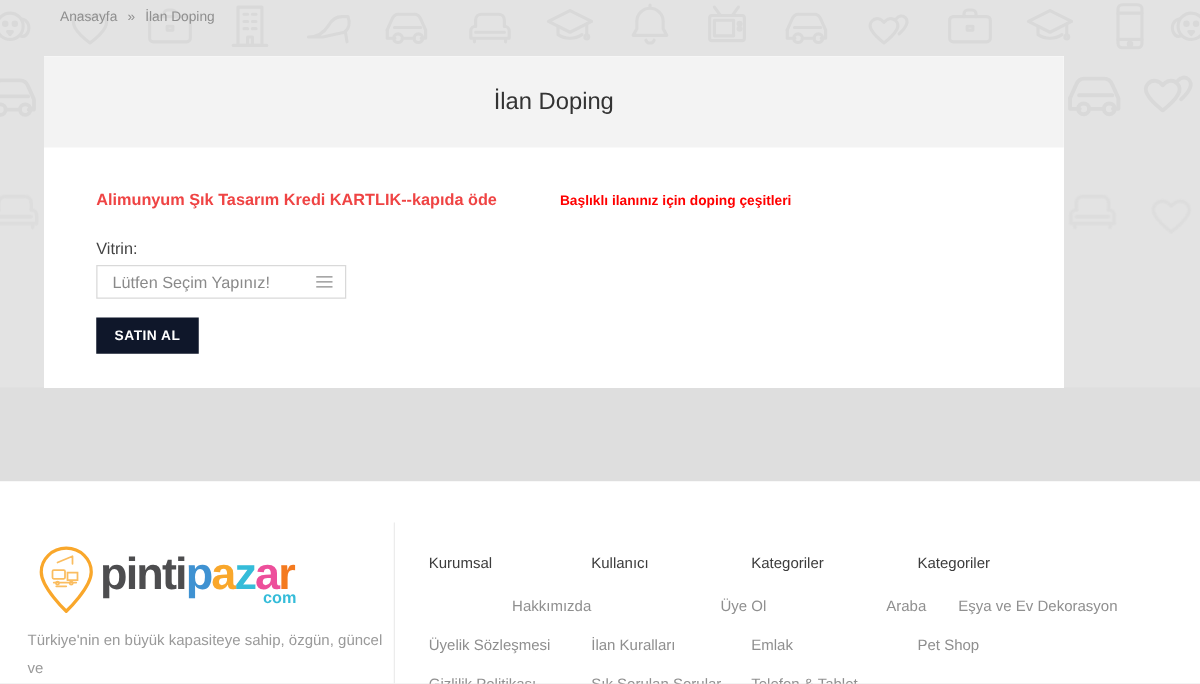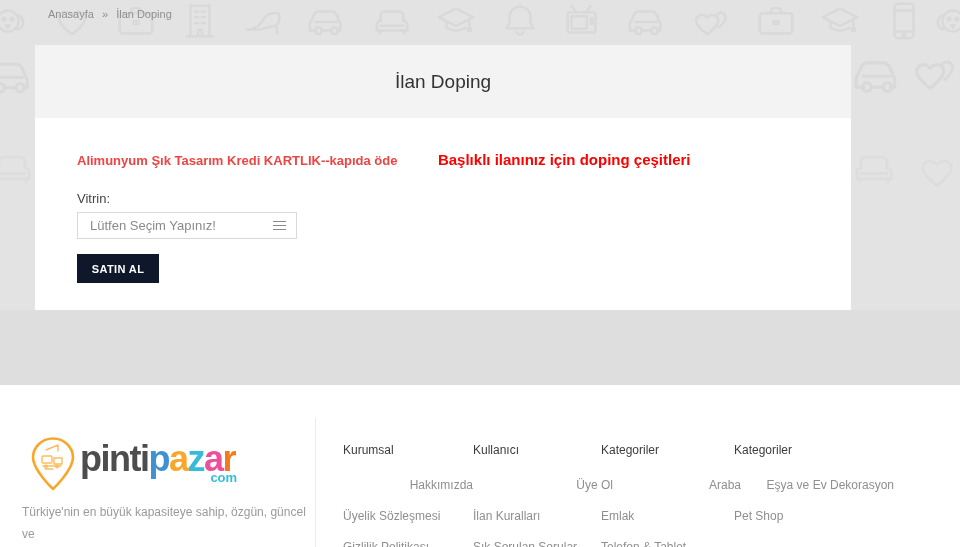--- a/index.html
+++ b/index.html
@@ -17,24 +17,24 @@
   .breadcrumb .home { cursor:pointer; }
   
   .gray-band { position:absolute; top:310px; left:0; width:960px; height:75px; background:#dedede; z-index:1; }
   
   .card { position:absolute; top:45px; left:35px; width:816px; height:265px; background:#ffffff; z-index:2; }
   .card-header { height:73px; background:#f3f3f3; display:flex; align-items:center; justify-content:center; }
   .card-title { font-size:19px; color:#333333; font-weight:500; }
   .card-body { padding:33px 42px 0 42px; }
   .product-line { line-height:18px; }
   .product-title { font-size:13px; font-weight:bold; color:#ef4444; }
-  .doping-subtitle { font-size:15px; font-weight:bold; color:#ff0000; margin-left:12px;padding-left:24px; }
+  .doping-subtitle { font-size:11px; font-weight:bold; color:#ff0000; margin-left:22px;padding-left:24px; }
   .vitrin-label { display:block; margin-top:21px; font-size:13px; font-weight:normal; color:#444444; }
   .select-box {
-    margin-top:6px; width:220px; height:27px; border:1px solid #d9d9d9; background:#fff;
+    margin-top:6px; width:200px; height:27px; border:1px solid #d9d9d9; background:#fff;
     display:flex; align-items:center; justify-content:space-between; padding:0 10px 0 12px; cursor:pointer;
   }
   .select-box .ph { font-size:13px; color:#8a8a8a; }
   .burger { width:13px; }
   .burger i { display:block; height:1.5px; background:#8a8a8a; margin:2.5px 0; }
   .buy-btn {
     margin-top:15px; width:82px; height:29px; background:#0f172a; border:none; color:#ffffff;
     font-family:"Liberation Sans", sans-serif; font-size:11px; font-weight:bold; letter-spacing:.4px; cursor:pointer;
   }
   

